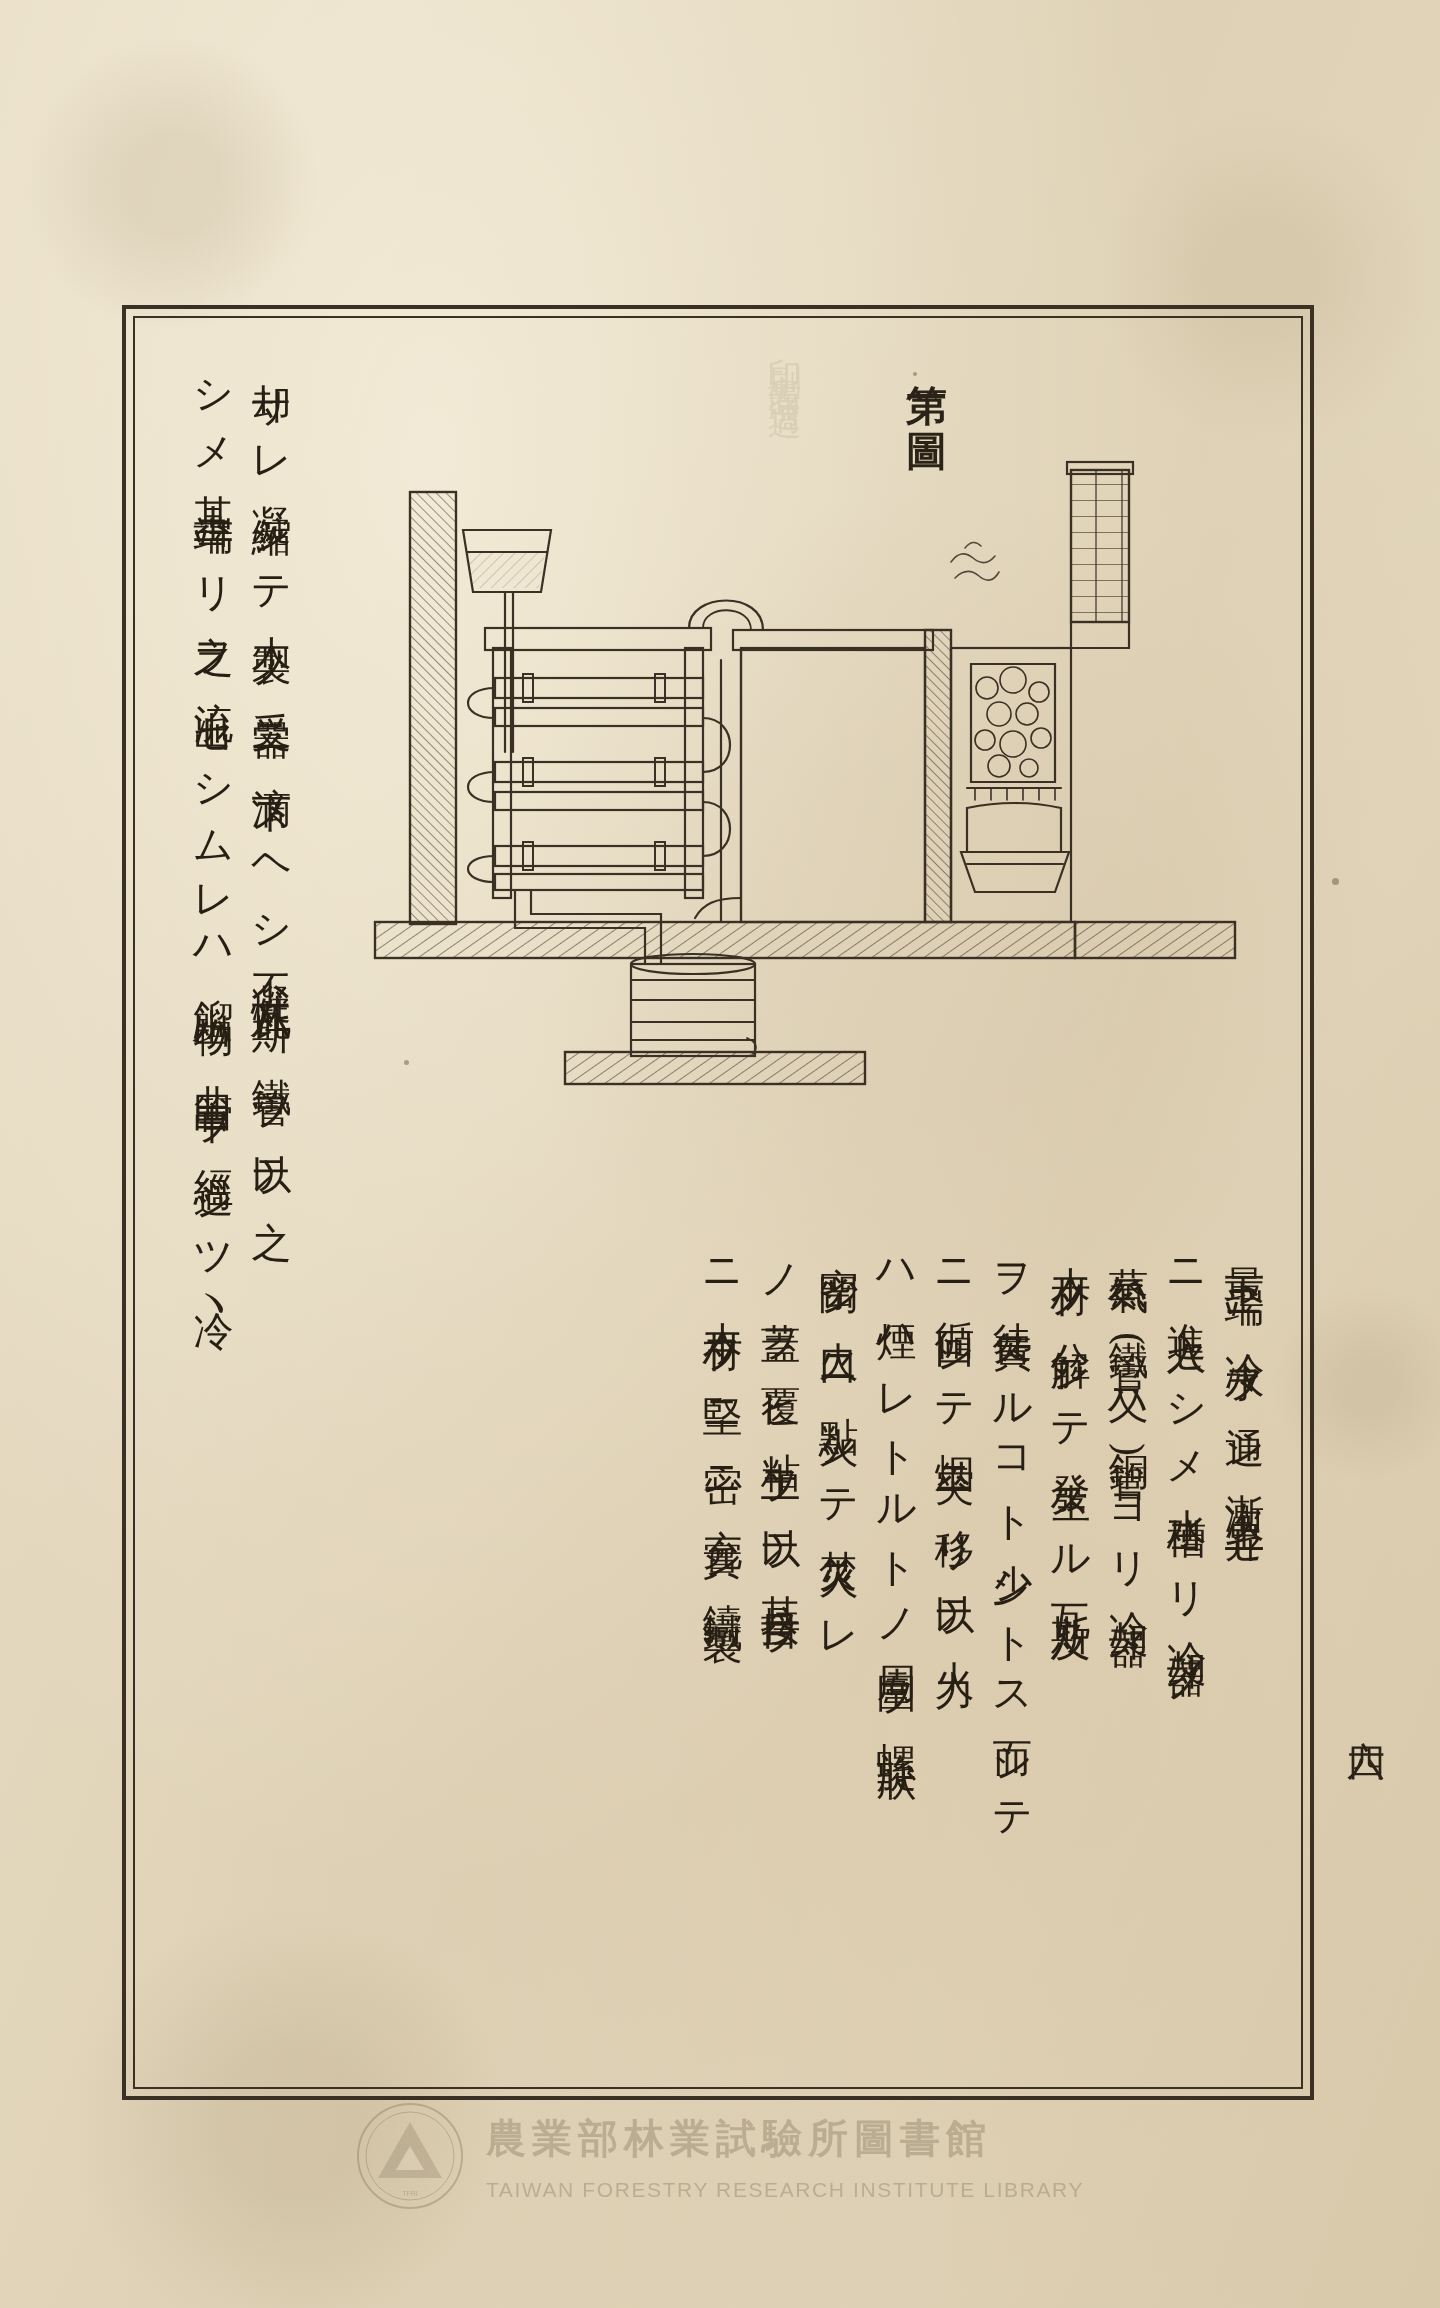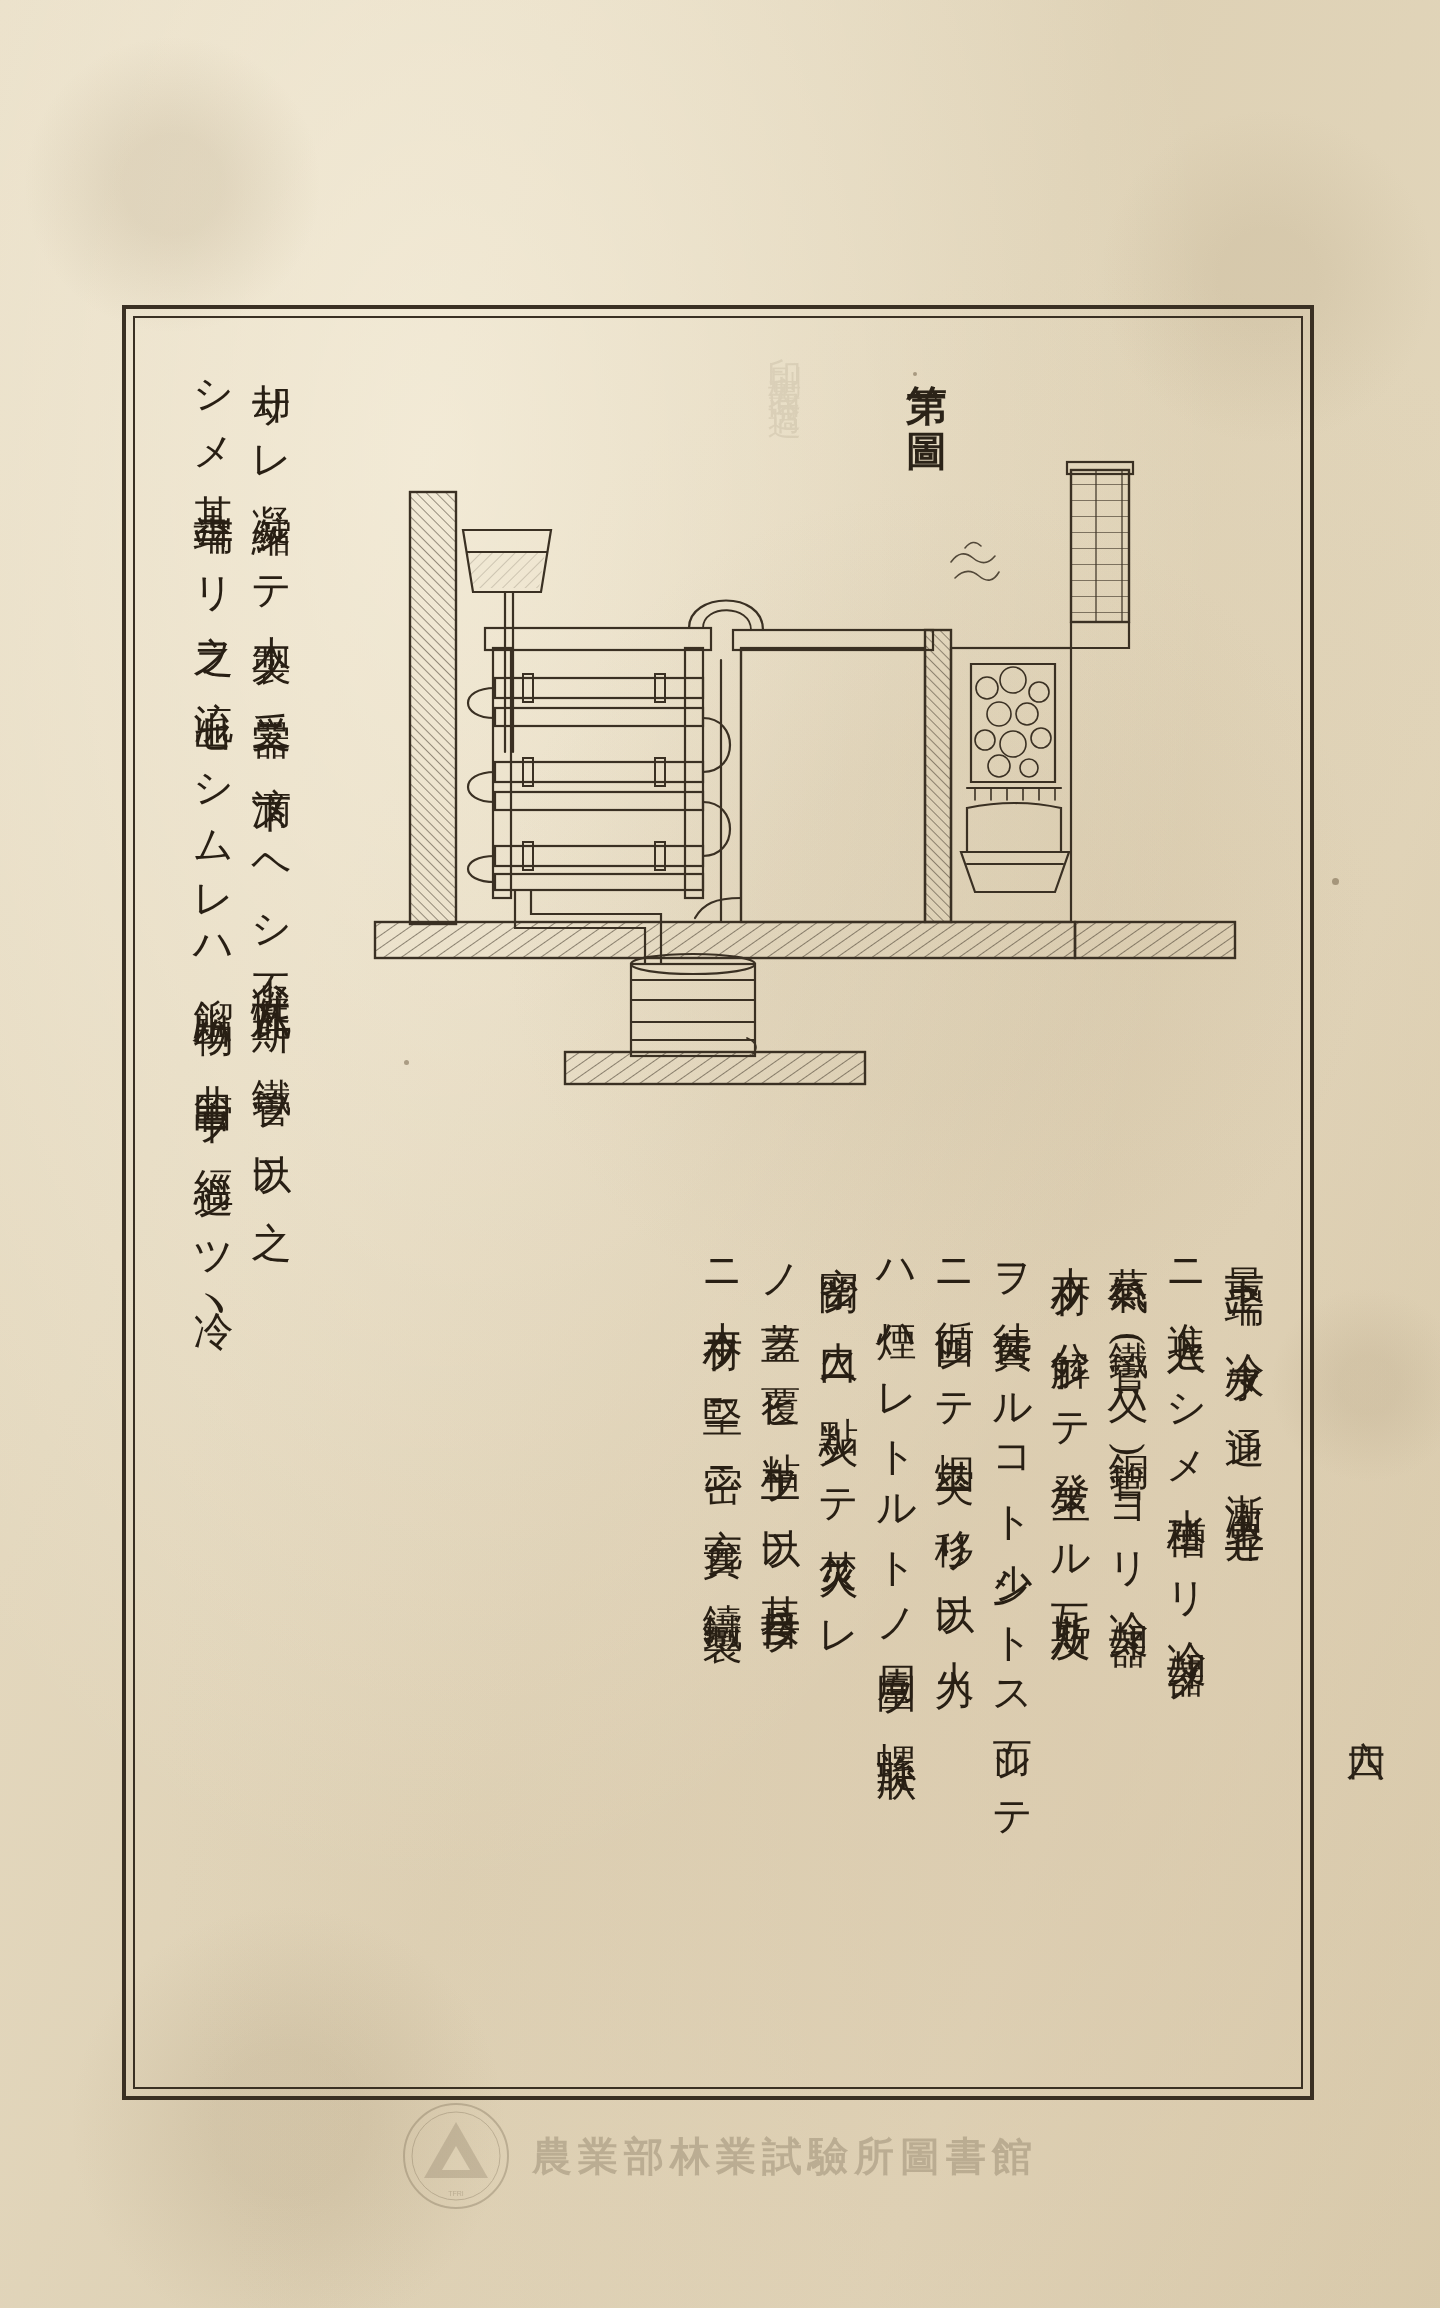--- a/index.html
+++ b/index.html
@@ -363,16 +363,17 @@
       <svg viewBox="0 0 108 108" width="108" height="108" aria-hidden="true">
         <circle cx="54" cy="54" r="52" fill="none" stroke="#6d5f48" stroke-width="2"></circle>
         <circle cx="54" cy="54" r="44" fill="none" stroke="#6d5f48" stroke-width="1"></circle>
         <path d="M54 20 L86 76 L22 76 Z" fill="#6d5f48" opacity=".75"></path>
         <path d="M54 44 L68 68 L40 68 Z" fill="#e2d6bb"></path>
         <text x="54" y="94" font-size="7" fill="#6d5f48" text-anchor="middle" font-family="Liberation Sans, sans-serif">TFRI</text>
       </svg>
     </div>
     <div id="wm-text-block">
       <div id="wm-cjk">農業部林業試驗所圖書館</div>
+      <div id="wm-en">TAIWAN FORESTRY RESEARCH INSTITUTE LIBRARY</div>
     </div>
   </div>
 
 </div>
 
 </body></html>

